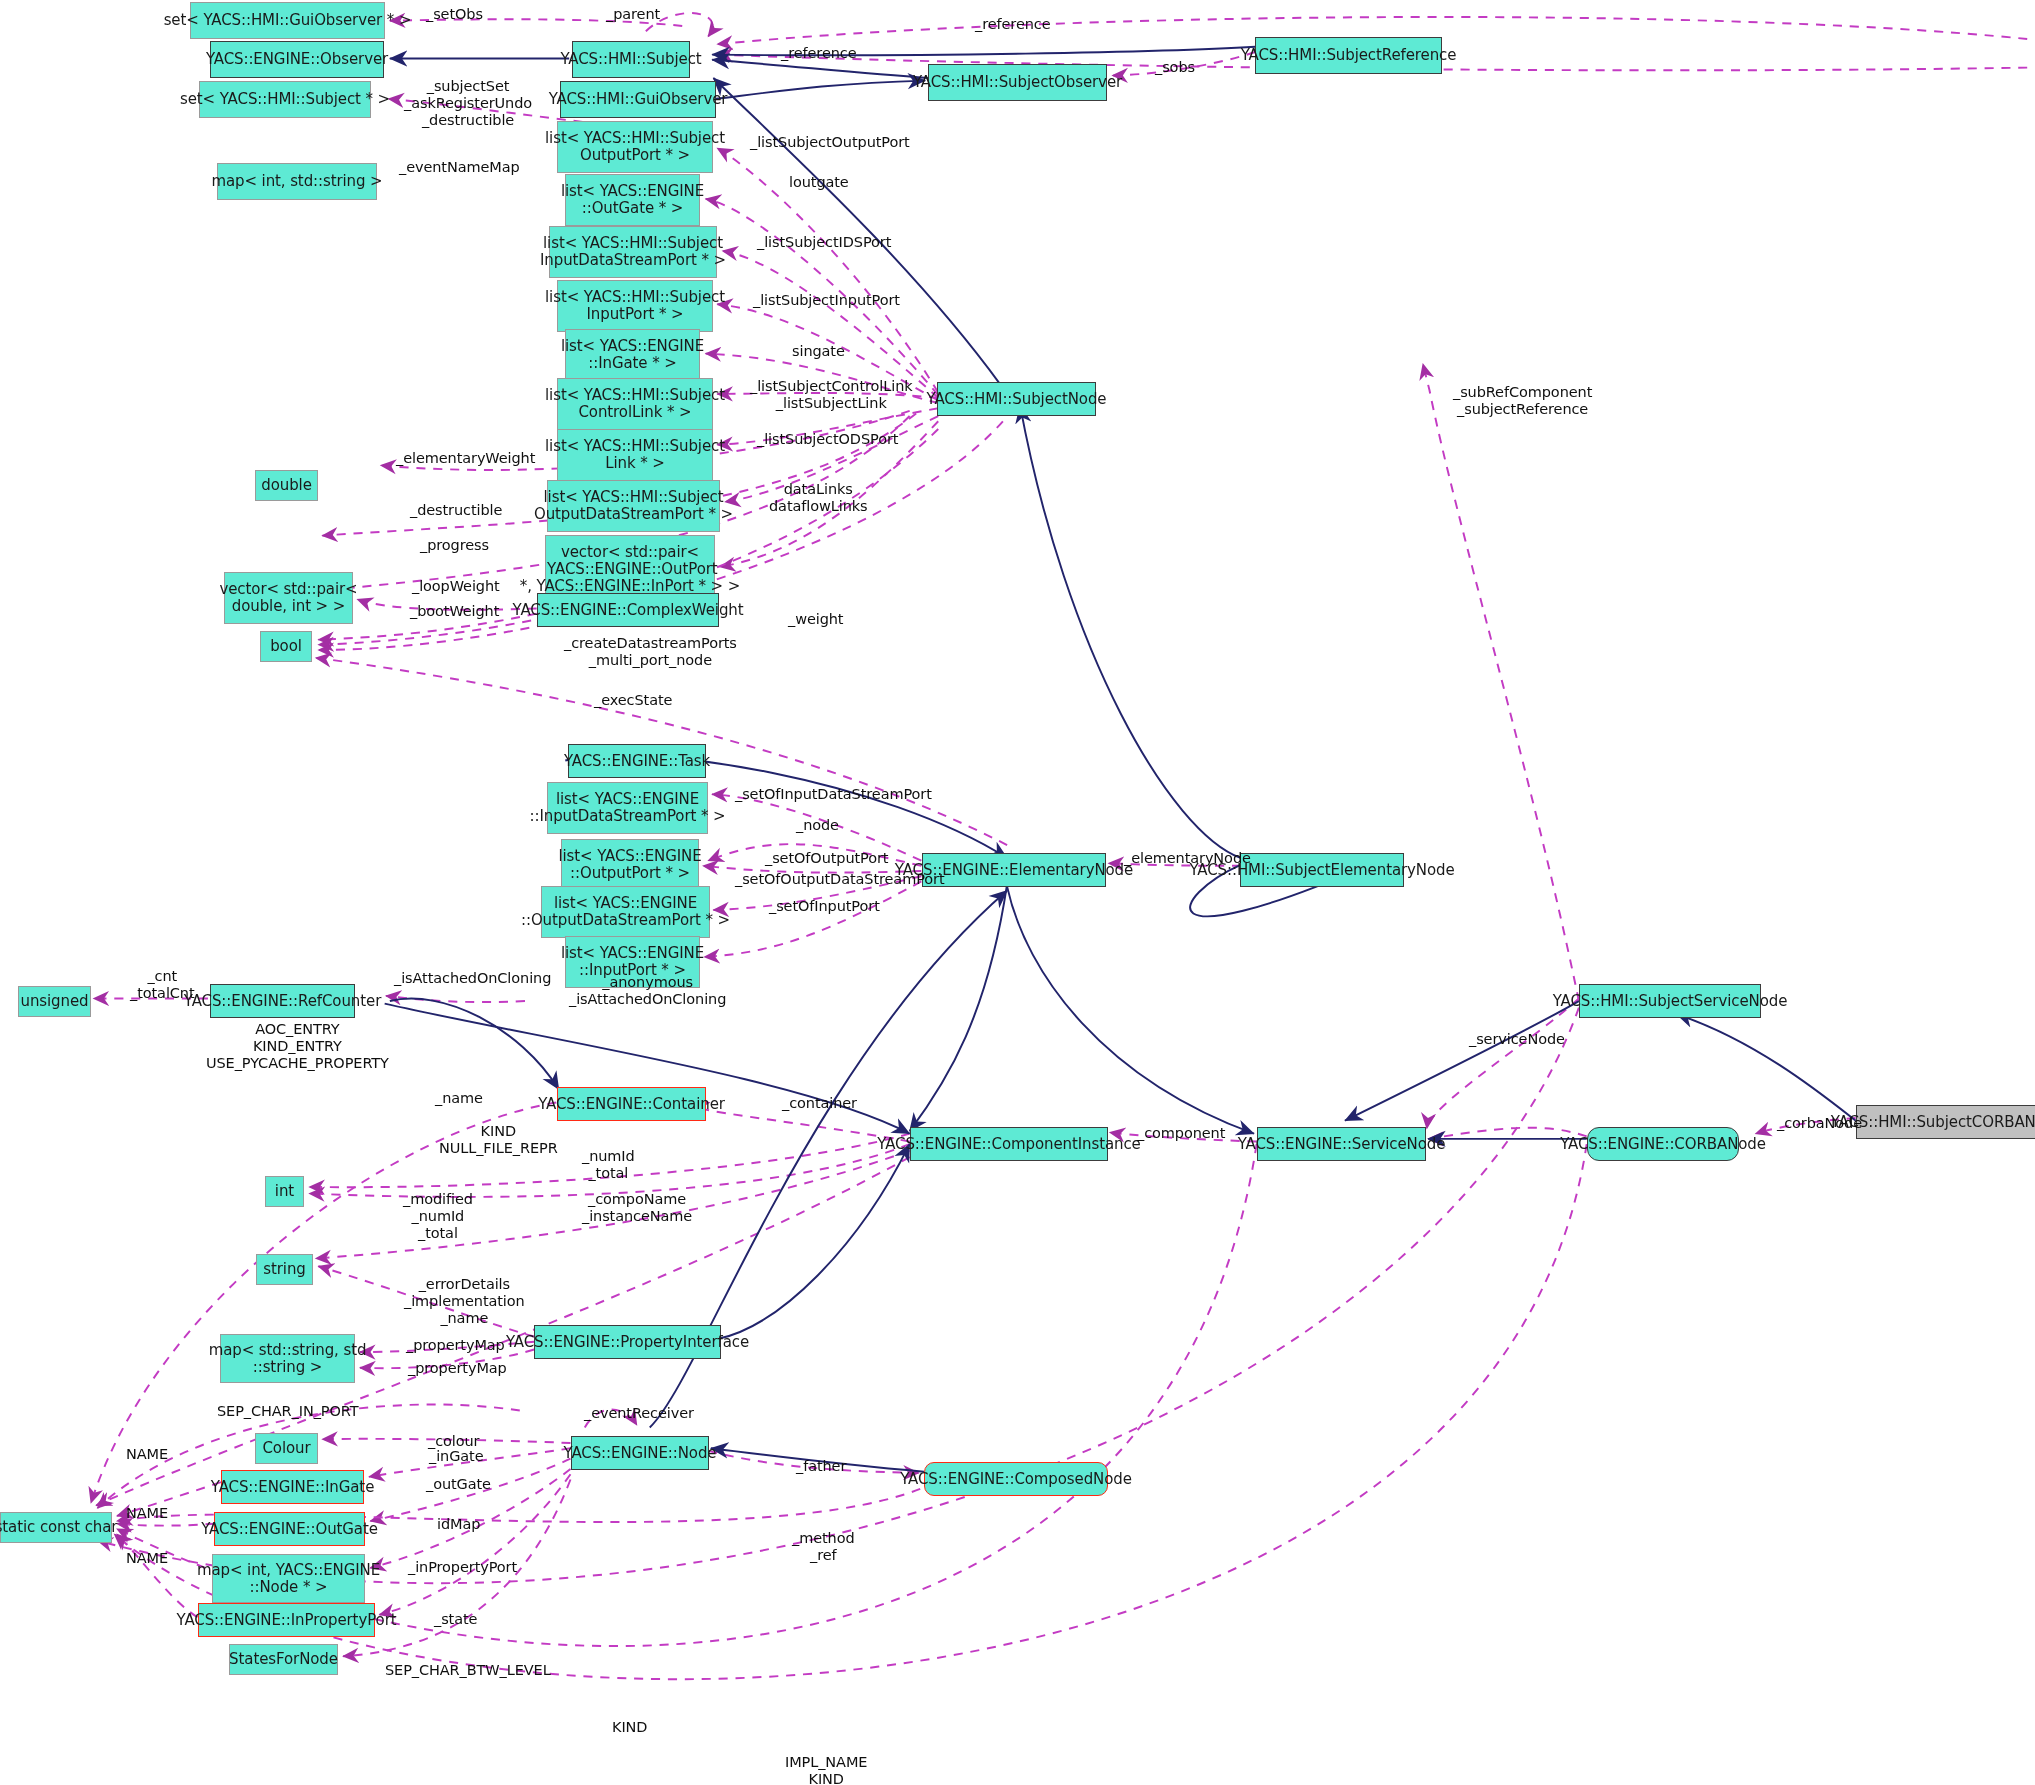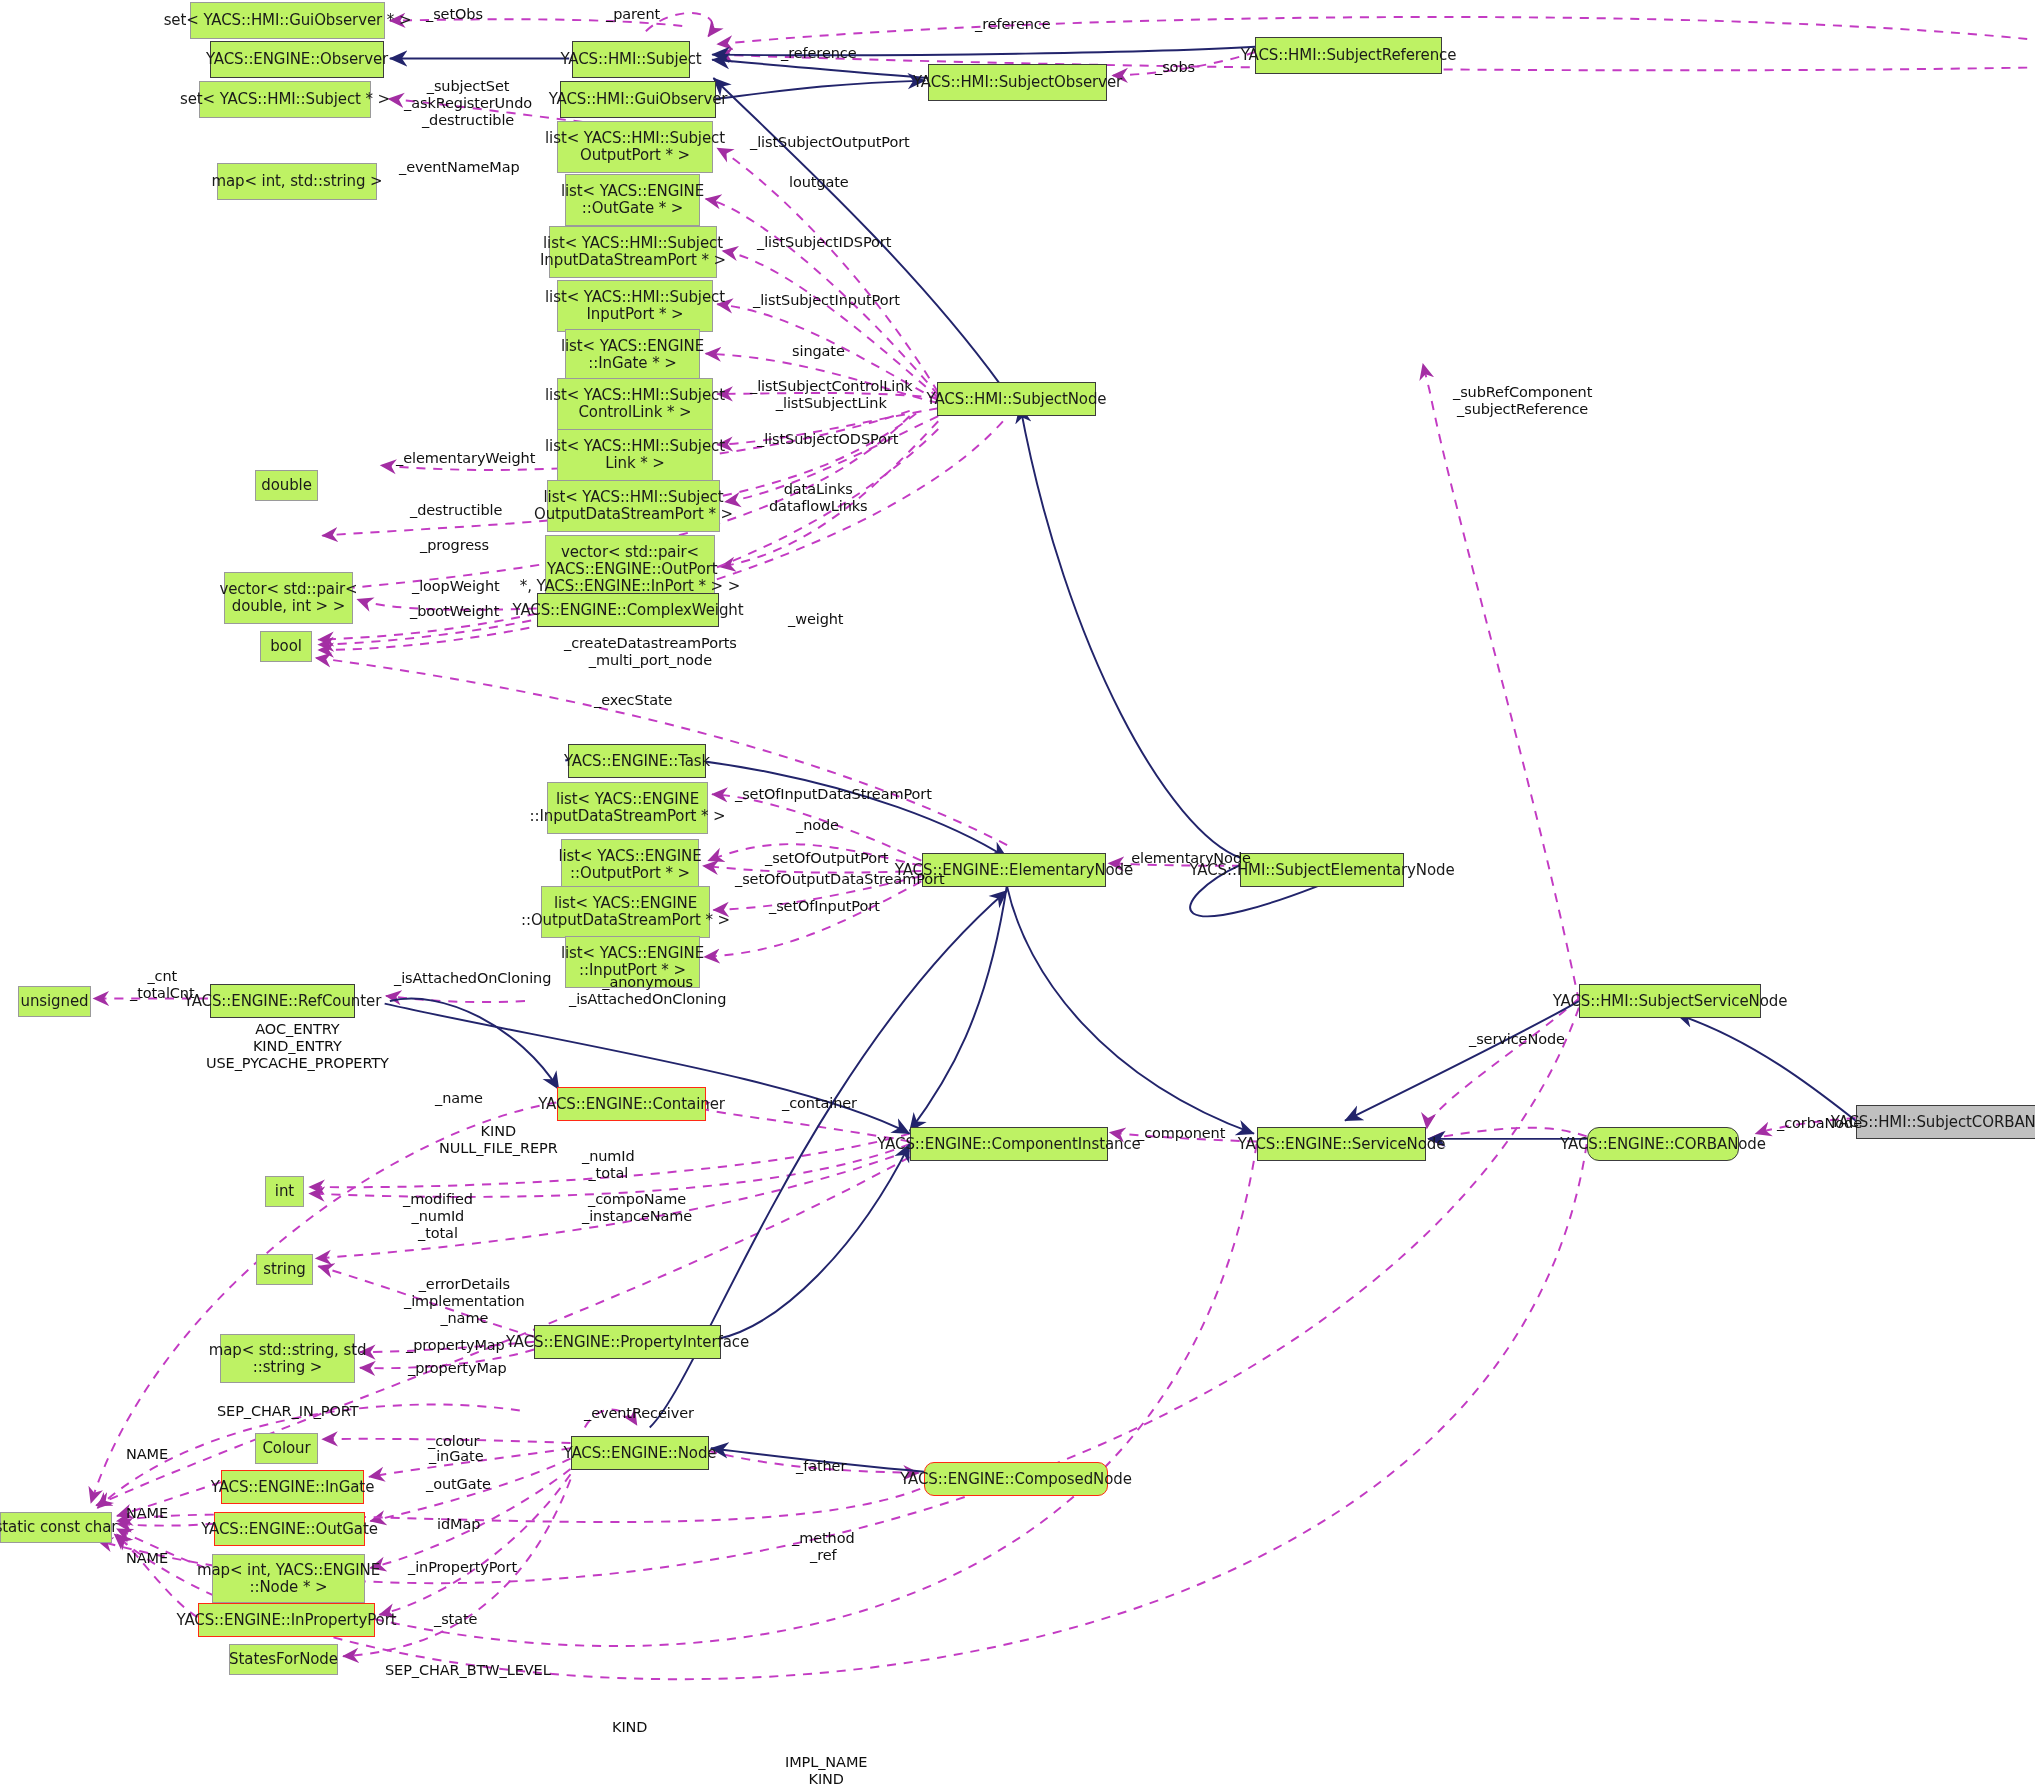--- a/index.html
+++ b/index.html
@@ -4,21 +4,21 @@
 <style>
   html,body{margin:0;padding:0;background:#ffffff;}
   body{font-family:"DejaVu Sans","Liberation Sans",sans-serif;}
   #stage{position:relative;width:2035px;height:1785px;background:#fff;overflow:hidden;}
   svg.edges{position:absolute;left:0;top:0;width:2035px;height:1785px;pointer-events:none;}
   .node{
     position:absolute;
     box-sizing:border-box;
     display:flex;align-items:center;justify-content:center;
     text-align:center;
-    background:#bef264;
+    background:#5eead4;
     border:0.8px solid #9a9a9a;
     color:#1a1a1a;
     font-size:15px;
     line-height:1.12;
     padding:2.3px 5.5px;
     white-space:pre;
     letter-spacing:-0.1px;
   }
   .node.solid{border:1.6px solid #3c3c3c;}
   .node.redbox{border:1.6px solid #ff2a14;}

